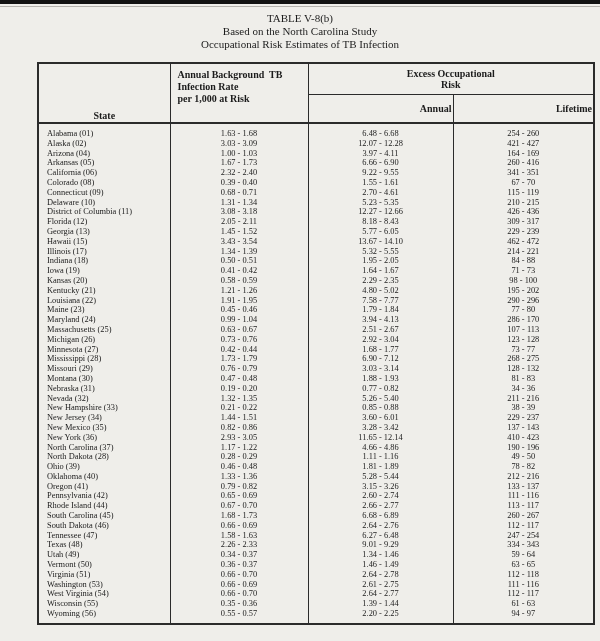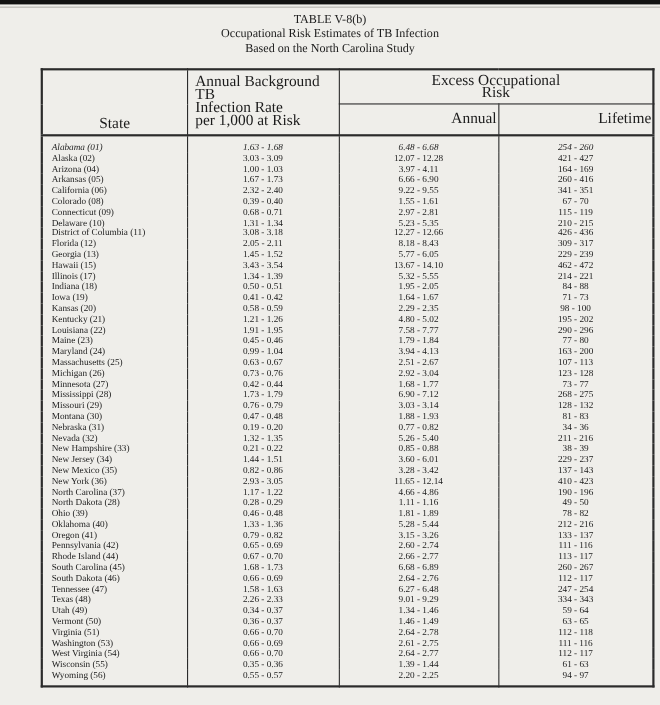--- a/index.html
+++ b/index.html
@@ -42,22 +42,22 @@
     table-layout: fixed;
     color: #1b1b1b;
     border: 2px solid #2b2b2b;
   }
   col.c-state    { width: 132px; }
   col.c-bg       { width: 138px; }
   col.c-annual   { width: 145px; }
   col.c-lifetime { width: 141px; }
 
   thead th {
-    font-weight: normal;
-    font-size: 14px;
+    font-weight: bold;
+    font-size: 10px;
     color: #1b1b1b;
     border: 1px solid #2b2b2b;
   }
   thead { border-bottom: 2px solid #2b2b2b; }
   th.state-h {
     vertical-align: bottom;
     text-align: center;
   }
   th.bg-h {
     vertical-align: top;
@@ -85,33 +85,33 @@
     padding: 0;
     border-left: 1px solid #2b2b2b;
     border-right: 1px solid #2b2b2b;
     white-space: nowrap;
     overflow: hidden;
   }
   tbody td.cell-state {
     text-align: left;
     padding-left: 8px;
   }
-  tbody tr:first-child td { padding-top: 5px; font-style: italic; }
+  tbody tr:first-child td { padding-top: 5px; }
   tbody tr:last-child td { padding-bottom: 4px; margin-left: 32px; }
 </style>
 </head>
 <body>
 
 <div class="scan-top-bar"></div>
 <div class="scan-top-line"></div>
 
 <div class="title-block">
   <div class="title-line">TABLE V-8(b)</div>
+  <div class="title-line">Based on the North Carolina Study</div>
   <div class="title-line">Occupational Risk Estimates of TB Infection</div>
-  <div class="title-line">Based on the North Carolina Study</div>
 </div>
 
 <table class="doc-table">
   <colgroup>
     <col class="c-state">
     <col class="c-bg">
     <col class="c-annual">
     <col class="c-lifetime">
   </colgroup>
   <thead>
@@ -161,21 +161,21 @@
       </tr>
       <tr>
         <td class="cell-state">Colorado (08)</td>
         <td class="cell-num">0.39 - 0.40</td>
         <td class="cell-num">1.55 - 1.61</td>
         <td class="cell-num">67 - 70</td>
       </tr>
       <tr>
         <td class="cell-state">Connecticut (09)</td>
         <td class="cell-num">0.68 - 0.71</td>
-        <td class="cell-num">2.97 - 2.81</td>
+        <td class="cell-num">2.70 - 4.61</td>
         <td class="cell-num">115 - 119</td>
       </tr>
       <tr>
         <td class="cell-state">Delaware (10)</td>
         <td class="cell-num">1.31 - 1.34</td>
         <td class="cell-num">5.23 - 5.35</td>
         <td class="cell-num">210 - 215</td>
       </tr>
       <tr>
         <td class="cell-state">District of Columbia (11)</td>
@@ -240,21 +240,21 @@
       <tr>
         <td class="cell-state">Maine (23)</td>
         <td class="cell-num">0.45 - 0.46</td>
         <td class="cell-num">1.79 - 1.84</td>
         <td class="cell-num">77 - 80</td>
       </tr>
       <tr>
         <td class="cell-state">Maryland (24)</td>
         <td class="cell-num">0.99 - 1.04</td>
         <td class="cell-num">3.94 - 4.13</td>
-        <td class="cell-num">163 - 200</td>
+        <td class="cell-num">286 - 170</td>
       </tr>
       <tr>
         <td class="cell-state">Massachusetts (25)</td>
         <td class="cell-num">0.63 - 0.67</td>
         <td class="cell-num">2.51 - 2.67</td>
         <td class="cell-num">107 - 113</td>
       </tr>
       <tr>
         <td class="cell-state">Michigan (26)</td>
         <td class="cell-num">0.73 - 0.76</td>

